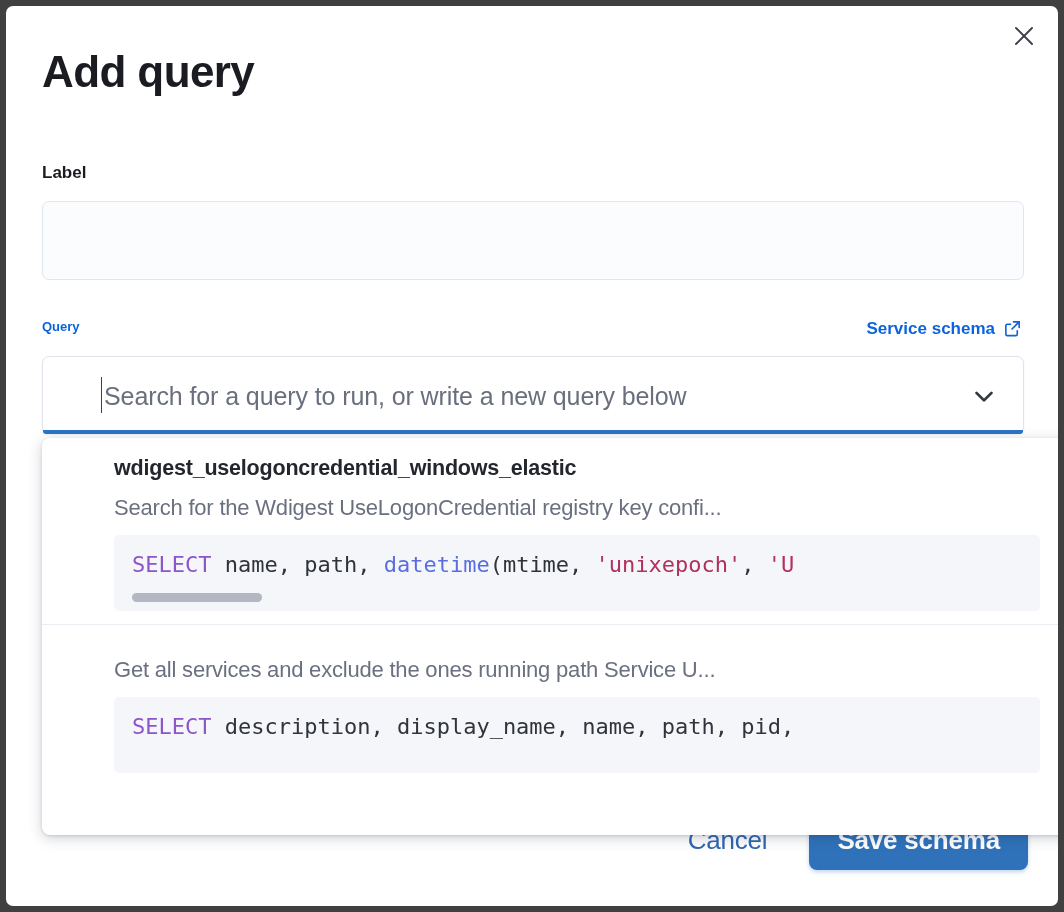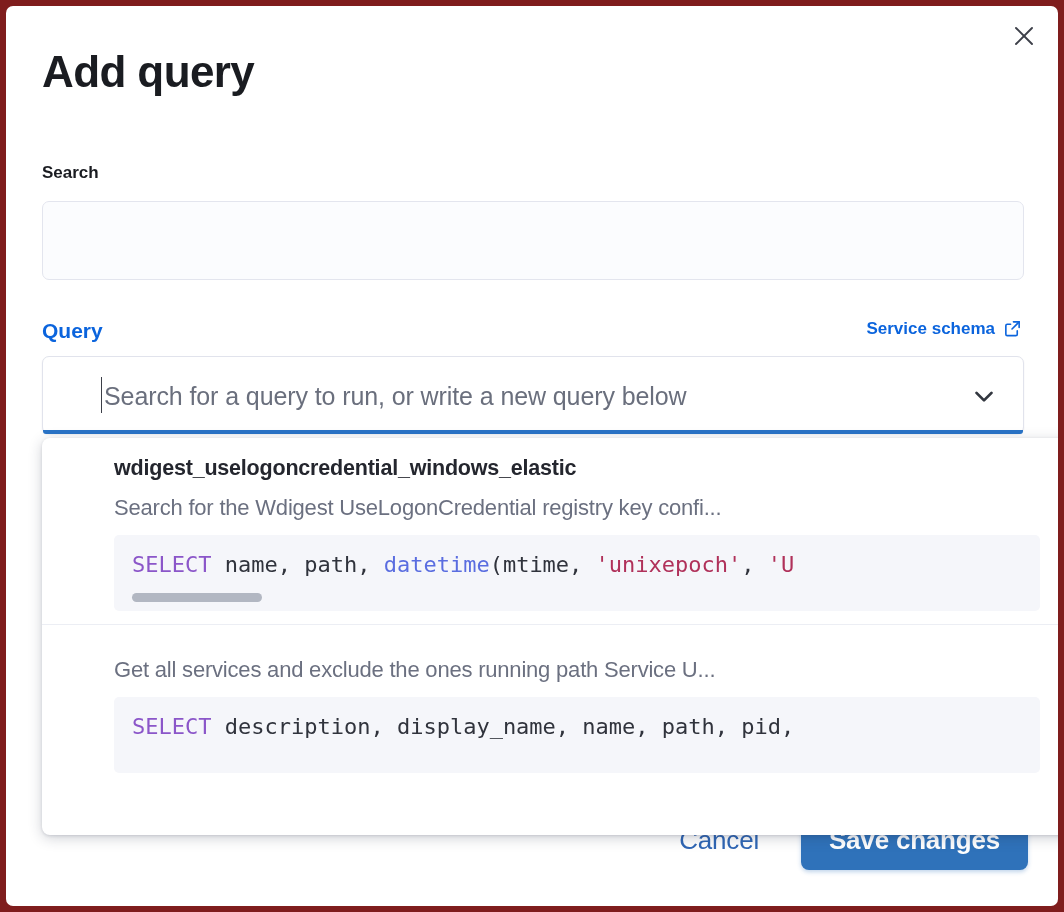--- a/index.html
+++ b/index.html
@@ -13,21 +13,21 @@
     overflow: hidden;
     font-family: "Liberation Sans", sans-serif;
   }
 
   
   .frame {
     position: absolute;
     left: 0; top: 0;
     width: 1064px;
     height: 912px;
-    background: #7f1d1d;
+    background: #404040;
     box-sizing: border-box;
     padding: 6px;
   }
   .modal {
     position: relative;
     width: 1052px;
     height: 900px;
     background: #ffffff;
     border-radius: 7px;
     overflow: hidden;
@@ -85,21 +85,21 @@
     padding: 12px 14px;
     resize: none;
     box-shadow: 0 0 0 0 transparent;
   }
 
   
   .query-label {
     position: absolute;
     left: 36px;
     top: 313px;
-    font-size: 21px;
+    font-size: 13px;
     font-weight: 700;
     color: #0b64dd;
   }
   .schema-link {
     position: absolute;
     right: 36px;
     top: 313px;
     font-size: 17px;
     font-weight: 700;
     color: #0b64dd;
@@ -294,21 +294,21 @@
       <span>
         <svg width="24" height="24" viewBox="0 0 24 24" fill="none" stroke="#3d4049" stroke-width="1.9" stroke-linecap="round">
           <line x1="4" y1="4" x2="20" y2="20"></line>
           <line x1="20" y1="4" x2="4" y2="20"></line>
         </svg>
       </span>
     </div>
 
     <h1 class="modal-title">Add query</h1>
 
-    <div class="field-label" style="left:36px; top:157px;">Search</div>
+    <div class="field-label" style="left:36px; top:157px;">Label</div>
     <textarea class="label-input" placeholder="" style=""></textarea>
 
     <div class="query-label">Query</div>
     <a class="schema-link">
       <span>Service schema</span>
       <span>
         <svg width="19" height="19" viewBox="0 0 20 20" fill="none" stroke="#0b64dd" stroke-width="1.7" stroke-linecap="round" stroke-linejoin="round">
           <path d="M11 3h6v6"></path>
           <path d="M17 3l-7.5 7.5"></path>
           <path d="M15 12.5V16a1.5 1.5 0 0 1-1.5 1.5h-9A1.5 1.5 0 0 1 3 16V7a1.5 1.5 0 0 1 1.5-1.5H8"></path>
@@ -321,21 +321,21 @@
       <div class="combo-placeholder">Search for a query to run, or write a new query below</div>
       <div class="combo-chevron">
         <svg width="30" height="30" viewBox="0 0 24 24" fill="none" stroke="#333740" stroke-width="2.2" stroke-linecap="round" stroke-linejoin="round">
           <polyline points="6 9.5 12 15.5 18 9.5"></polyline>
         </svg>
       </div>
     </div>
 
     <div class="footer">
       <button class="btn-cancel">Cancel</button>
-      <button class="btn-save">Save changes</button>
+      <button class="btn-save">Save schema</button>
     </div>
 
     <div class="dropdown">
       <div class="dropdown-scroll-dot"></div>
       <div id="option-list">
           <div class="option">
             <div class="option-title">wdigest_uselogoncredential_windows_elastic</div>
             <div class="option-desc">Search for the Wdigest UseLogonCredential registry key confi...</div>
             <div class="code-block">
               <div class="code-line"><span class="tok-kw">SELECT</span><span class="tok-plain"> name, path, </span><span class="tok-fn">datetime</span><span class="tok-plain">(mtime, </span><span class="tok-str">'unixepoch'</span><span class="tok-plain">, </span><span class="tok-str">'U</span></div>

